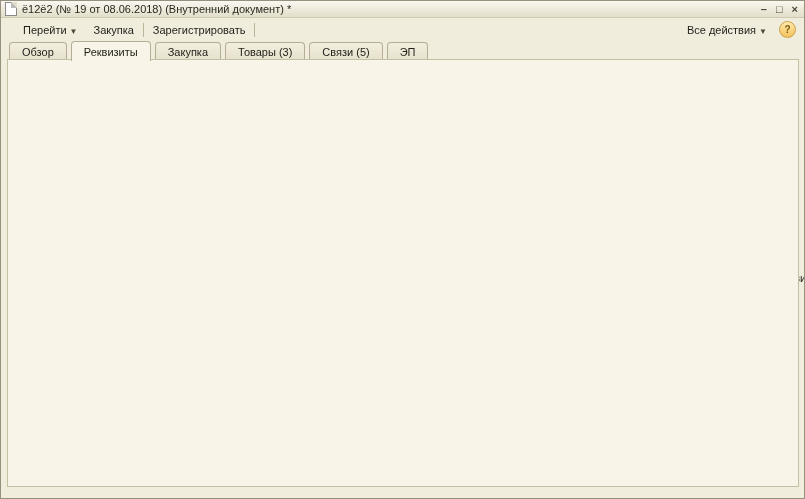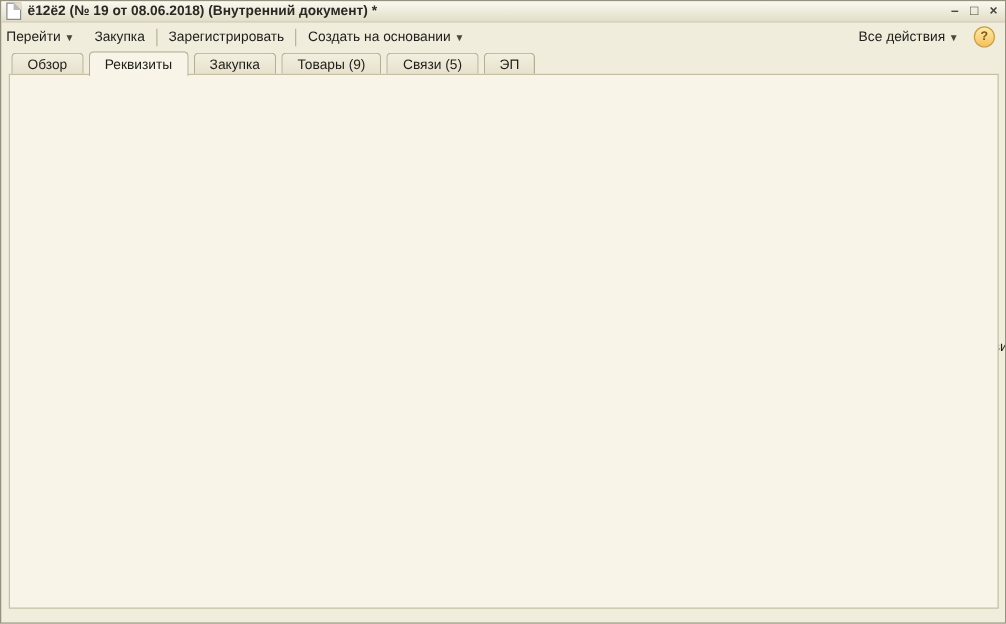--- a/index.html
+++ b/index.html
@@ -1,21 +1,21 @@
 <!DOCTYPE html>
 <html><head>
 <meta charset="utf-8">
 <style>
   html,body{margin:0;padding:0;background:#c9c5b5;font-family:"Liberation Sans",sans-serif;}
   .window{position:relative;width:805px;height:499px;background:#F0EDDD;border:1px solid #94917E;box-sizing:border-box;overflow:hidden;font-size:11px;color:#1F1E18;}
   
   .titlebar{position:absolute;left:0;top:0;width:100%;height:17px;background:linear-gradient(#FAF8F0,#E2DEC9);display:flex;align-items:center;border-bottom:1px solid #CFCAB4;box-sizing:border-box;}
   .doc-icon{width:10px;height:12px;background:#fff;border:1px solid #8a8a8a;margin:0 5px 0 4px;position:relative;}
   .doc-icon:before{content:"";position:absolute;right:-1px;top:-1px;border:3px solid;border-color:#E2DEC9 #E2DEC9 #b9b9b9 #b9b9b9;}
-  .wtitle{font-weight:bold;color:#2A2921;white-space:nowrap;}
+  .wtitle{font-weight:normal;color:#2A2921;white-space:nowrap;}
   .win-controls{margin-left:auto;display:flex;align-items:center;margin-right:6px;gap:9px;color:#4a463a;font-weight:bold;}
   .win-controls span{cursor:default;font-size:11px;line-height:11px;}
   
   .cmdbar{position:absolute;left:0;top:18px;width:100%;height:21px;display:flex;align-items:center;}
   .flat{padding:1px 4px;white-space:nowrap;cursor:default;}
   .arr{font-size:8px;color:#4a463a;margin-left:3px;}
   .primary{margin-left:10px;padding:2px 10px;background:linear-gradient(#FCDE92,#F2B94F);border:1px solid #C2953D;border-radius:3px;font-weight:bold;color:#3A2D10;white-space:nowrap;}
   .sep{width:1px;height:14px;background:#BBB49A;margin:0 5px;}
   .help-btn{width:15px;height:15px;border-radius:50%;background:linear-gradient(#FFE9A8,#F4C25E);border:1px solid #C99F45;color:#7A5B14;font-weight:bold;font-size:10px;display:flex;align-items:center;justify-content:center;margin:0 8px 0 8px;}
   
@@ -69,36 +69,35 @@
     <span class="doc-icon"></span>
     <span class="wtitle">ё12ё2 (№ 19 от 08.06.2018) (Внутренний документ) *</span>
     <span class="win-controls">
       <span>–</span>
       <span>□</span>
       <span>×</span>
     </span>
   </div>
 
   <div class="cmdbar">
-    <span class="flat" style="margin-left:0;"><span>Перейти</span><span class="arr">▼</span></span>
+    <span class="flat" style="margin-left:18px;"><span>Перейти</span><span class="arr">▼</span></span>
     <span class="flat" style="margin-left:8px;">Закупка</span>
     <span class="sep"></span>
     <span class="flat">Зарегистрировать</span>
     <span class="sep"></span>
-    <span class="flat"><span>Создать на основании</span><span class="arr">▼</span></span>
     <span style="flex:1;"></span>
     <span class="flat"><span>Все действия</span><span class="arr">▼</span></span>
     <span class="help-btn">?</span>
   </div>
 
   <div class="tabs">
     <span class="tab">Обзор</span>
     <span class="tab active">Реквизиты</span>
     <span class="tab">Закупка</span>
-    <span class="tab">Товары (9)</span>
+    <span class="tab">Товары (3)</span>
     <span class="tab">Связи (5)</span>
     <span class="tab">ЭП</span>
   </div>
 
   <div class="panel"></div>
 
   <span class="lbl" style="left:12px;top:67px;">Вид документа:</span>
   <input class="fld yellow" style="left: 98px; top: 64px; width: 177px;" value="Договор">
   <span class="dots" style="left:276px;top:64px;">...</span>
 

